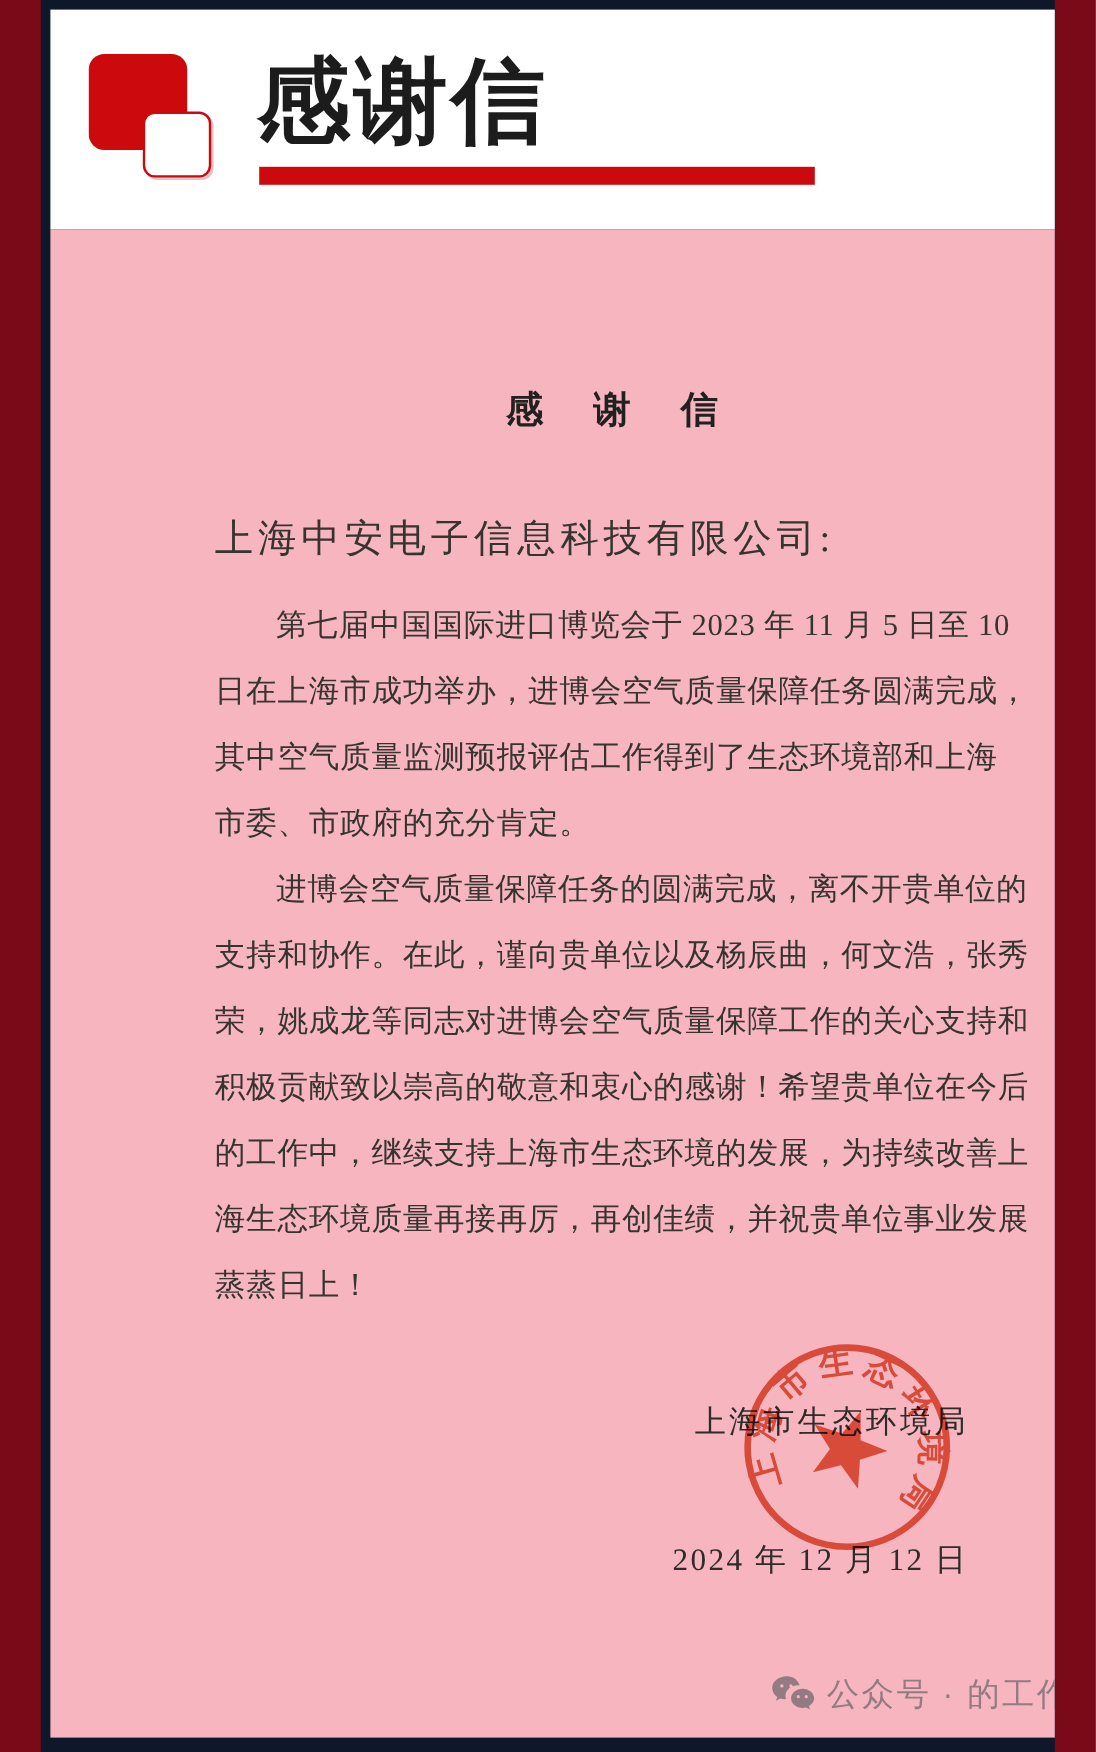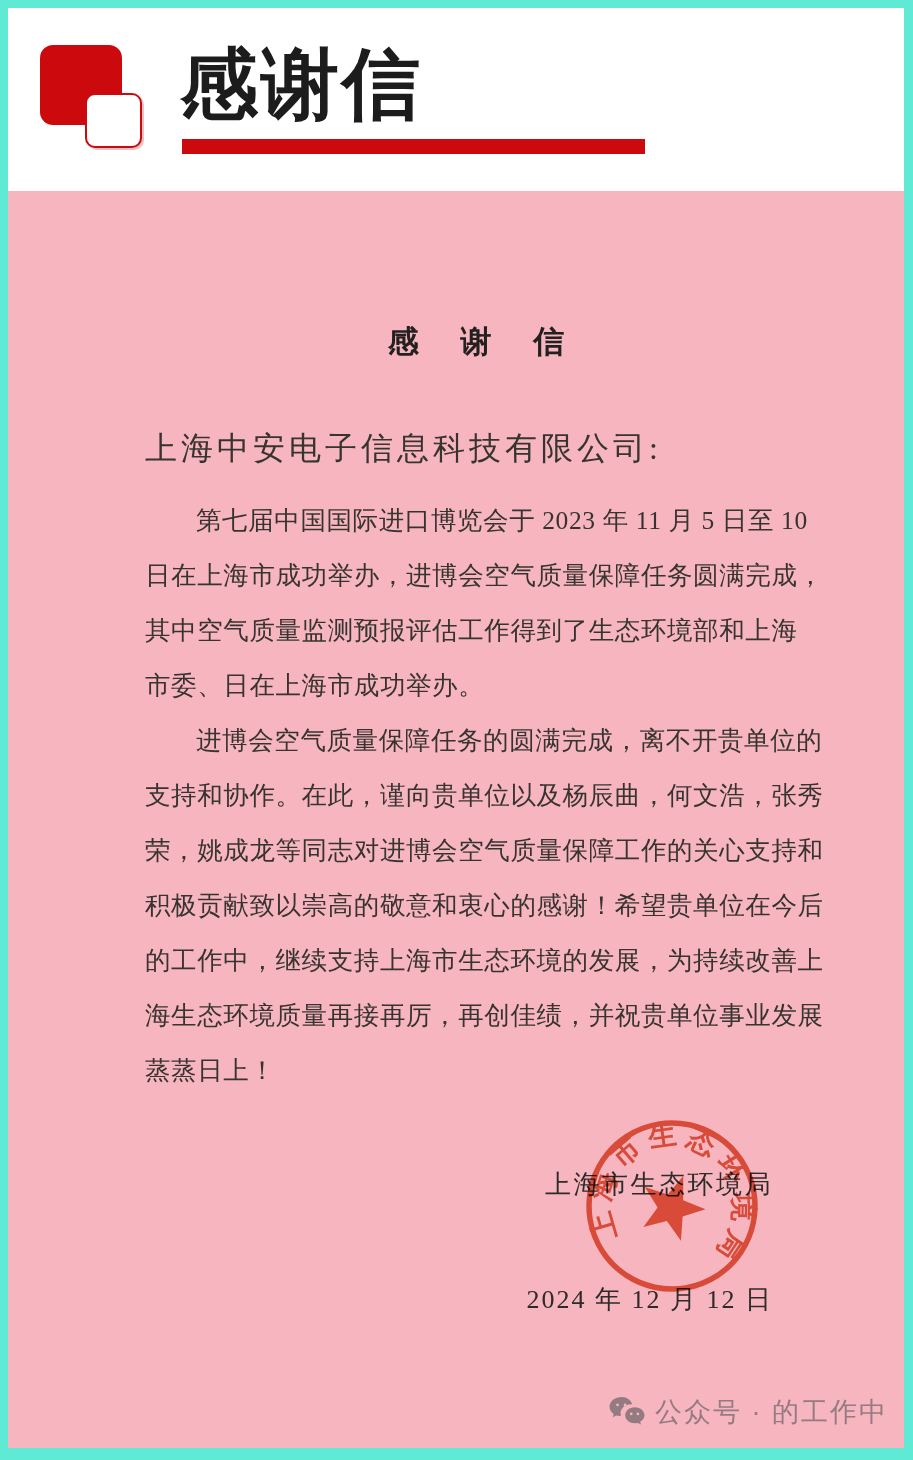--- a/index.html
+++ b/index.html
@@ -1,23 +1,23 @@
 <!DOCTYPE html>
 <html><head>
 <meta charset="utf-8">
 <style>
   * { margin: 0; padding: 0; box-sizing: border-box; }
   html, body { background: #7a0a18; }
   body { font-family: "Liberation Serif", "DejaVu Serif", serif; }
 
   .page {
     position: relative;
-    width: 913px;
+    width: 845px;
     height: 1460px;
-    background: #5eead4;           
+    background: #0f172a;           
     overflow: hidden;
     margin: 0 auto;
   }
 
   
   .header {
     position: absolute;
     left: 8px; top: 8px;
     width: 896px; height: 183px;
     background: #ffffff;
@@ -156,21 +156,21 @@
   <div class="paper">
 
     <div class="letter-title">感 谢 信</div>
 
     <div class="salutation">上海中安电子信息科技有限公司:</div>
 
     <div class="body-lines">
       <div class="line indent">第七届中国国际进口博览会于 2023 年 11 月 5 日至 10</div>
       <div class="line">日在上海市成功举办，进博会空气质量保障任务圆满完成，</div>
       <div class="line">其中空气质量监测预报评估工作得到了生态环境部和上海</div>
-      <div class="line">市委、日在上海市成功举办。</div>
+      <div class="line">市委、市政府的充分肯定。</div>
       <div class="line indent">进博会空气质量保障任务的圆满完成，离不开贵单位的</div>
       <div class="line">支持和协作。在此，谨向贵单位以及杨辰曲，何文浩，张秀</div>
       <div class="line">荣，姚成龙等同志对进博会空气质量保障工作的关心支持和</div>
       <div class="line">积极贡献致以崇高的敬意和衷心的感谢！希望贵单位在今后</div>
       <div class="line">的工作中，继续支持上海市生态环境的发展，为持续改善上</div>
       <div class="line">海生态环境质量再接再厉，再创佳绩，并祝贵单位事业发展</div>
       <div class="line">蒸蒸日上！</div>
     </div>
 
     <div class="signature">上海市生态环境局</div>

